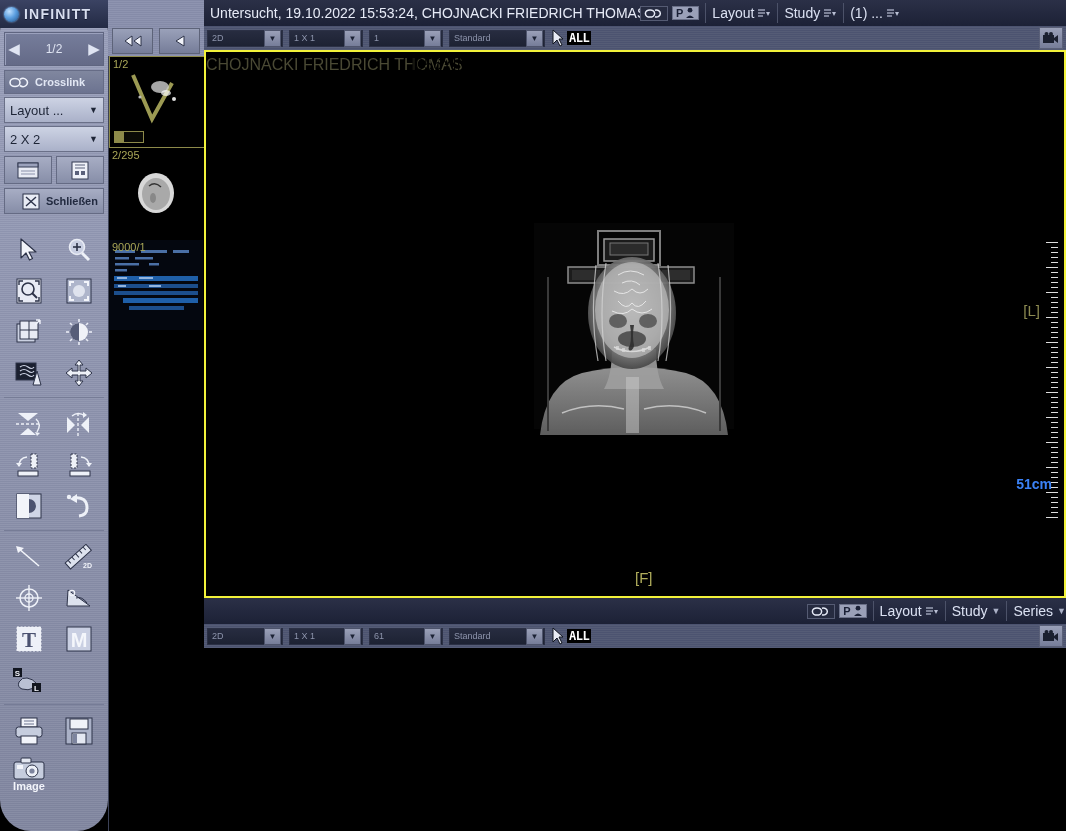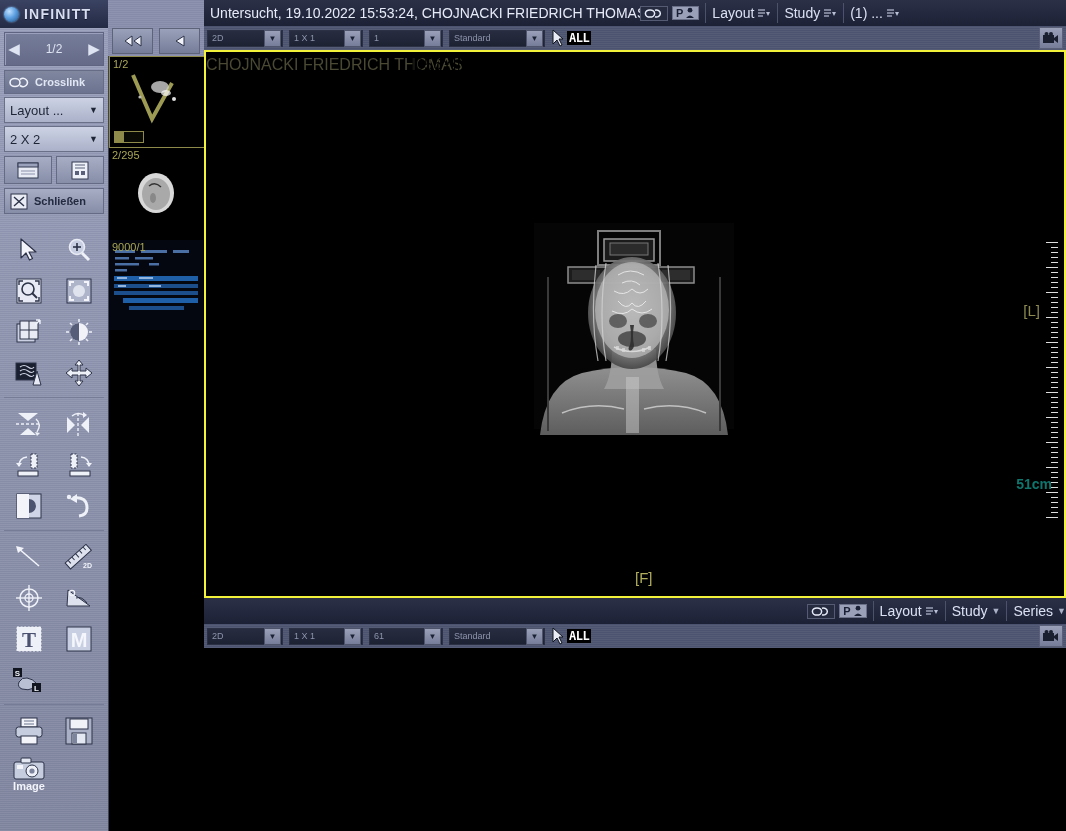--- a/index.html
+++ b/index.html
@@ -9,20 +9,21 @@
     -webkit-font-smoothing:antialiased;
   }
   #app{position:relative;width:1066px;height:831px;background:#000;}
 
   
   .panelbg{
     background:
       linear-gradient(180deg,rgba(255,255,255,.05),rgba(0,0,0,.12)),
       repeating-linear-gradient(0deg,#9aa0bb 0px,#9aa0bb 1px,#8f95b2 1px,#8f95b2 2px);
     background-color:#959bb8;
+    border-radius:31px;
   }
 
   
   #leftpanel{position:absolute;left:0;top:0;width:108px;height:831px;}
   #logo{height:28px;display:flex;align-items:center;gap:5px;padding-left:4px;
         background:linear-gradient(180deg,#3b4363,#232a44);}
   #logo .ball{width:15px;height:15px;border-radius:50%;
         background:radial-gradient(circle at 35% 30%,#bfe0ff 0%,#5c9fe0 45%,#1d4e86 100%);
         box-shadow:0 0 2px #8cc4ff;}
   #logo .txt{color:#d8deef;font-size:14px;font-weight:bold;letter-spacing:1.2px;
@@ -43,21 +44,21 @@
       color:#e2e7f4;font-size:11px;font-weight:bold;}
   .combo{height:24px;margin:3px 4px 0 4px;display:flex;align-items:center;
       justify-content:space-between;padding:0 5px;border:1px solid #6a7088;
       background:linear-gradient(180deg,#cdd3e4,#aab1c9);
       color:#1d2436;font-size:13px;}
   .combo .car{font-size:9px;}
   .two-btn{display:flex;gap:4px;margin:4px 4px 0 4px;}
   .sq-btn{flex:1;height:26px;border:1px solid #656b84;
       background:linear-gradient(180deg,#a7adc4,#878ea8);
       display:flex;align-items:center;justify-content:center;}
-  .close-btn{height:24px;margin:4px;display:flex;align-items:center;gap:6px;padding-left:5px;
+  .close-btn{height:24px;margin:4px;display:flex;align-items:center;gap:6px;padding-left:17px;
       border:1px solid #656b84;background:linear-gradient(180deg,#a7adc4,#868da7);
       color:#222a40;font-size:11px;font-weight:bold;}
 
   #toolgrid{position:absolute;top:196px;left:4px;width:100px;}
   .tsec{border-top:1px solid #767c96;padding:5px 0 4px 0;}
   .tsec:first-child{border-top:none;}
   .trow{display:flex;}
   .tool{width:50px;height:41px;display:flex;align-items:center;justify-content:center;
         position:relative;}
   .tool svg{display:block;}
@@ -111,21 +112,21 @@
      padding:0 2px;letter-spacing:-.5px;font-family:"DejaVu Sans Mono",monospace;}
 
   
   #viewport{position:absolute;left:204px;top:50px;width:862px;height:548px;
      background:#000;border:2px solid #f2f23a;box-sizing:border-box;}
   #ovTL{left:8px;top:8px;line-height:26px;}
   #ovTL .dim{color:#4a4934;}
   #ovTR{right:10px;top:8px;text-align:right;line-height:26px;}
   #ovBL{left:8px;bottom:8px;line-height:24px;}
   #ovBR{right:10px;bottom:8px;text-align:right;line-height:24px;}
-  #scalebadge{position:absolute;right:12px;bottom:104px;color:#0f766e;font-size:14px;
+  #scalebadge{position:absolute;right:12px;bottom:104px;color:#3b82f6;font-size:14px;
       font-weight:bold;}
   #orientL{position:absolute;right:24px;top:46%;color:#8c8a51;font-size:15px;}
   #fmark{position:absolute;left:50%;bottom:10px;color:#b0ad5c;font-size:15px;}
   #ruler{position:absolute;right:6px;top:190px;width:18px;height:280px;}
   #ruler .tk{position:absolute;right:0;height:1px;background:#ddd;}
 
   #ctimage{position:absolute;left:320px;top:165px;width:216px;height:218px;}
 
   
   #botbar{position:absolute;left:204px;top:598px;width:862px;height:26px;

